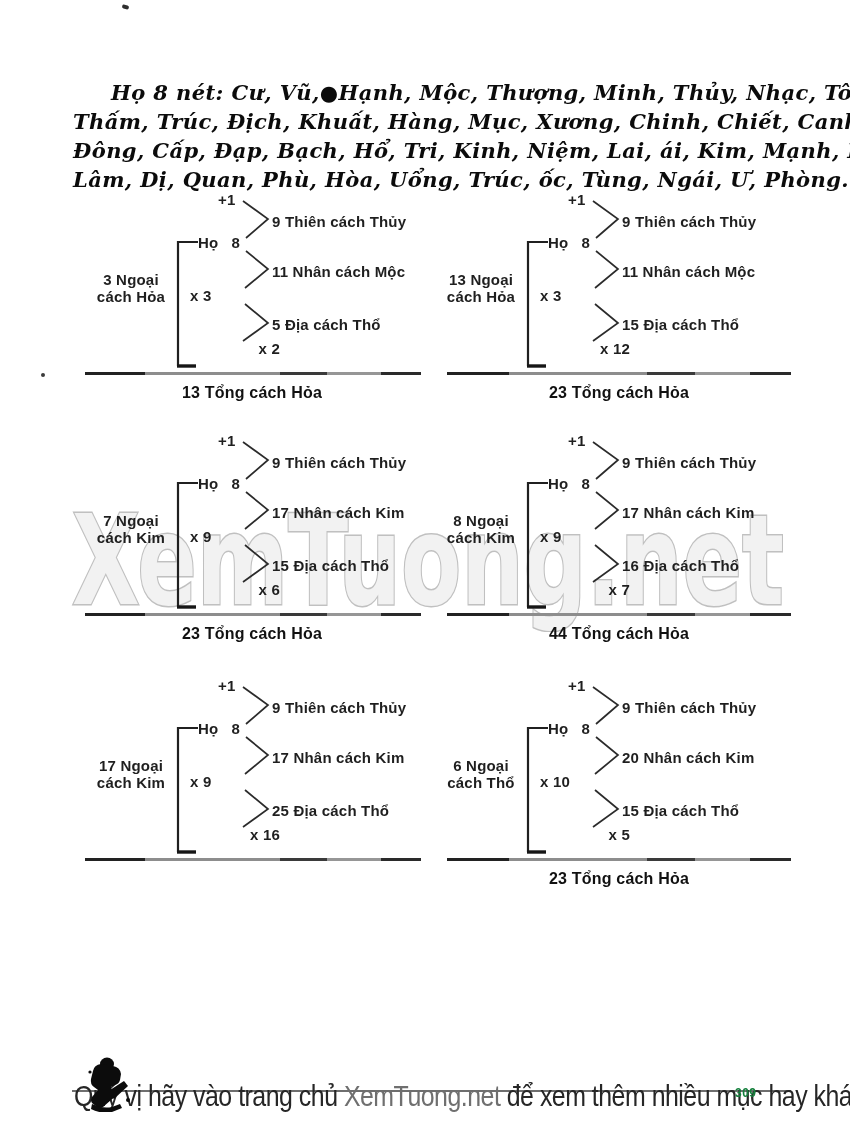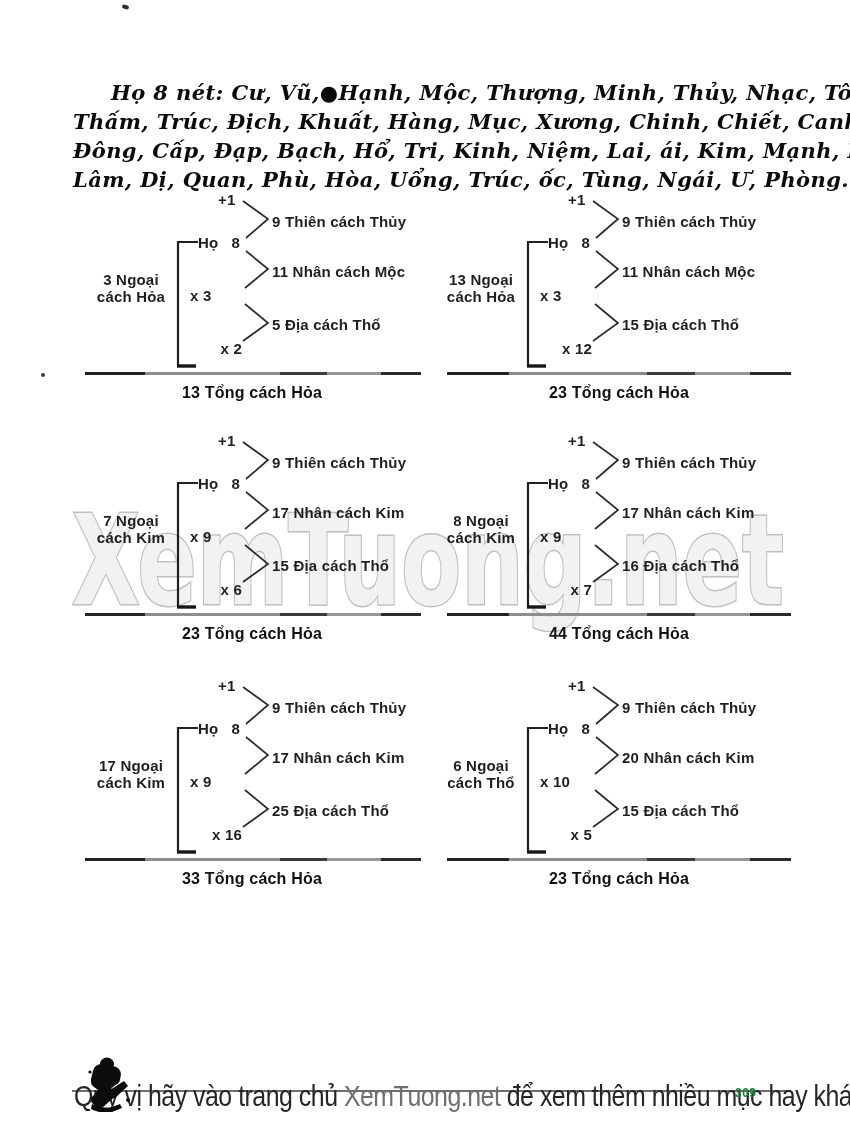--- a/index.html
+++ b/index.html
@@ -20,21 +20,21 @@
 
   
   .diagram { position:absolute; width:360px; height:215px; z-index:2;
     font-size:15px; font-weight:600; color:#1f1f1f; }
   .diagram svg.lines { position:absolute; left:0; top:0; }
   .node { position:absolute; white-space:nowrap; line-height:15px; letter-spacing:0.2px; }
   .plus  { left:136px; top:2px; }
   .ho    { left:116px; top:45px; }
   .ho .strokes { margin-left:13px; }
   .mid   { left:108px; top:98px; width:52px; }
-  .bot   { left:98px;  top:151px; width:62px; text-align:right; }
+  .bot   { left:98px;  top:151px; width:62px; text-align:right;padding-left:38px; }
   .lbl1  { left:190px; top:24px; }
   .lbl2  { left:190px; top:74px; }
   .lbl3  { left:190px; top:127px; }
   .outer { left:0; top:81px; width:98px; text-align:center; line-height:17px; }
   .sep   { position:absolute; left:3px; top:182px; width:336px; height:3px;
     background:linear-gradient(90deg,#222 0 18%,#8d8d8d 18% 58%,#3a3a3a 58% 72%,#969696 72% 88%,#2a2a2a 88% 100%); }
   .total { position:absolute; left:0; top:194px; width:340px; text-align:center;
     font-weight:700; font-size:16px; color:#111; letter-spacing:0.2px; }
   .diagram.col-right .sep   { left:15px; width:344px; }
   .diagram.col-right .total { left:15px; width:344px; }
@@ -170,21 +170,20 @@
       <div>cách Kim</div>
     </div>
     <div class="node plus">+1</div>
     <div class="node ho"><span>Họ</span><span class="strokes">8</span></div>
     <div class="node lbl1">9 Thiên cách Thủy</div>
     <div class="node mid">x 9</div>
     <div class="node lbl2">17 Nhân cách Kim</div>
     <div class="node bot">x 16</div>
     <div class="node lbl3">25 Địa cách Thổ</div>
     <div class="sep"></div>
-    <div class="total">33 Tổng cách Hỏa</div>
   </div>
 
   <div class="diagram col-right" style="left:432px;top:676px">
     <svg class="lines" width="360" height="215" viewBox="0 0 360 215">
       <path d="M161 11 L186 29 L164 48 M164 61 L186 79 L163 98 M163 114 L186 133 L161 151" fill="none" stroke="#2b2b2b" stroke-width="1.7"></path>
       <path d="M116 52 H96 V176" fill="none" stroke="#202020" stroke-width="2.2"></path>
       <path d="M95 176 H114" fill="none" stroke="#161616" stroke-width="3.4"></path>
     </svg>
     <div class="node outer">
       <div>6 Ngoại</div>

